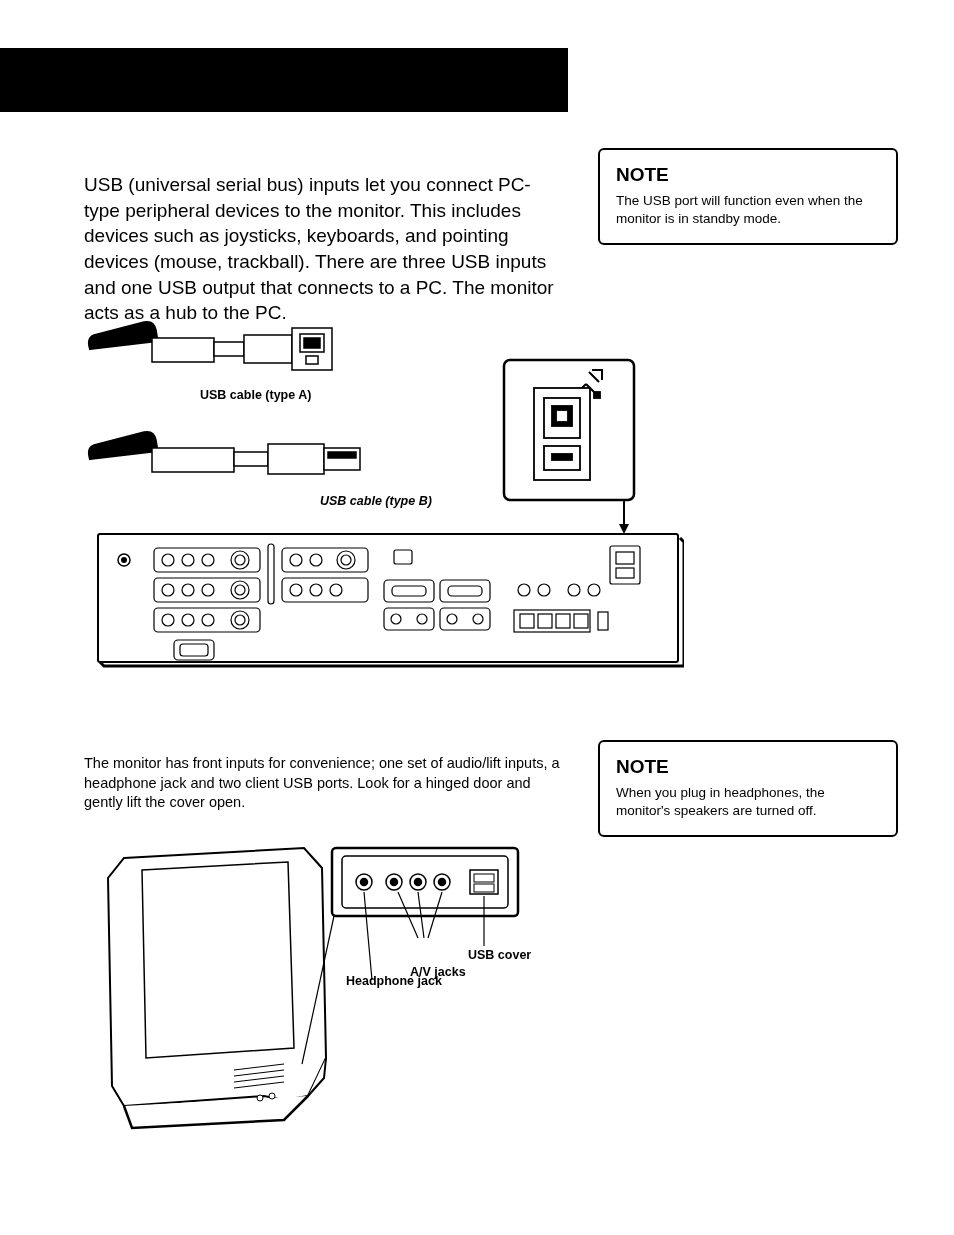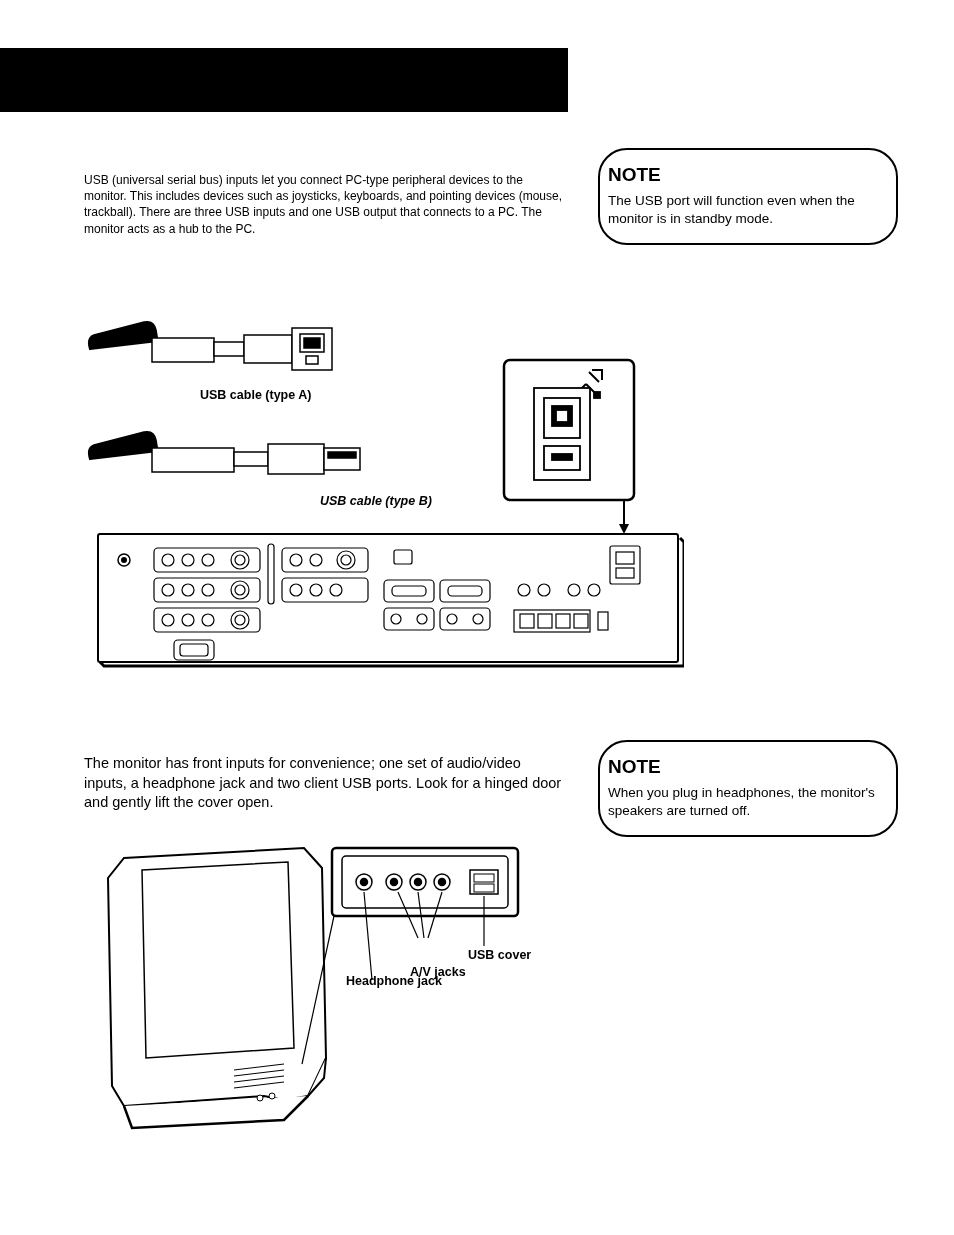--- a/index.html
+++ b/index.html
@@ -17,28 +17,28 @@
       left: 0;
       width: 568px;
       height: 64px;
       background: #000;
     }
     .intro-text {
       position: absolute;
       top: 172px;
       left: 84px;
       width: 480px;
-      font-size: 12px;
+      font-size: 19px;
       line-height: 1.35;
     }
     .note-box {
       position: absolute;
       border: 2px solid #000;
-      border-radius: 29px;
-      padding: 14px 16px 16px 8px;
+      border-radius: 6px;
+      padding: 14px 16px 16px 16px;
       width: 300px;
     }
     .note-box-1 { top: 148px; left: 598px; }
     .note-box-2 { top: 740px; left: 598px; }
     .note-title {
       font-size: 19px;
       font-weight: 700;
       margin-bottom: 6px;
     }
     .note-body {
@@ -209,21 +209,21 @@
       <rect x="526" y="226" width="30" height="38" rx="2"></rect>
       <rect x="532" y="232" width="18" height="12"></rect>
       <rect x="532" y="248" width="18" height="10"></rect>
     </g>
   </g>
 </svg>
 
 <div class="cable-label label-a">USB cable (type A)</div>
 <div class="cable-label label-b">USB cable (type B)</div>
 
-<p class="intro-text-2">The monitor has front inputs for convenience; one set of audio/video inputs, a headphone jack and two client USB ports. Look for a hinged door and gently lift the cover open.</p>
+<p class="intro-text-2">The monitor has front inputs for convenience; one set of audio/lift inputs, a headphone jack and two client USB ports. Look for a hinged door and gently lift the cover open.</p>
 
 <div class="note-box note-box-2">
   <div class="note-title">NOTE</div>
   <div class="note-body">When you plug in headphones, the monitor's speakers are turned off.</div>
 </div>
 
 <svg class="diagram-2" viewBox="0 0 460 310">
 
   <g stroke="#000" stroke-width="2" fill="#fff">
     <path d="M 40 20 L 220 10 L 238 30 L 242 220 L 224 258 L 200 262 L 180 258 L 40 268 L 28 248 L 24 40 Z"></path>

